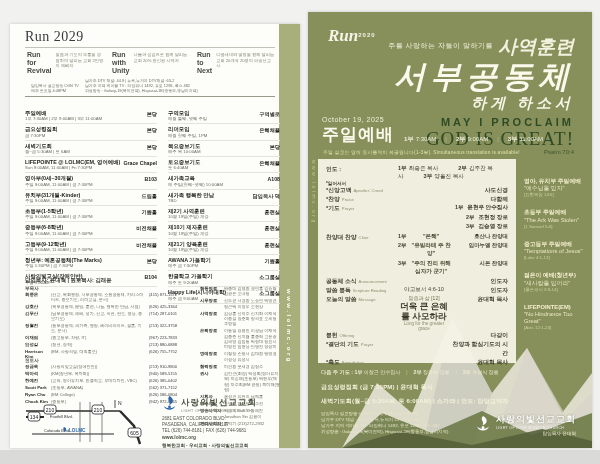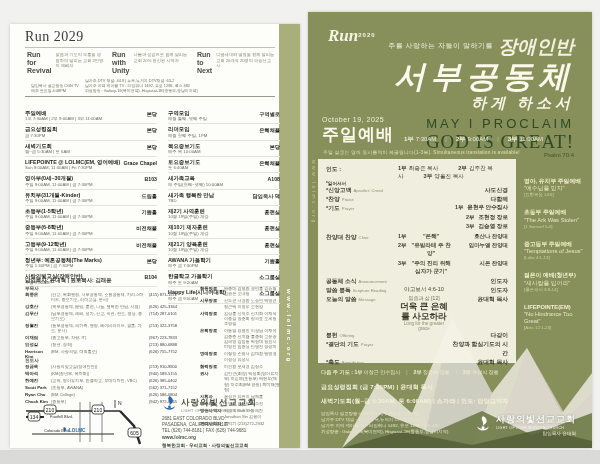--- a/index.html
+++ b/index.html
@@ -55,21 +55,21 @@
   
   .mountains{position:absolute;right:0;bottom:0;width:250px;height:175px}
   .runlogo{position:absolute;left:20px;top:14px;color:#f6f4e6;font-family:"Liberation Serif",serif;font-style:italic;font-weight:bold;font-size:17px}
   .runlogo small{font-size:6px;font-style:normal;font-family:"Liberation Sans",sans-serif;vertical-align:4px;letter-spacing:1px}
   .headline{position:absolute;right:18px;top:22px;text-align:right;z-index:2}
   .hl-line1{color:#f3f1df}
   .hl-pre{font-size:7px;letter-spacing:.5px;margin-right:5px;vertical-align:5px}
   .hl-big1{font-family:"Liberation Serif",serif;font-style:italic;font-weight:bold;font-size:19px}
   .hl-big2{font-family:"Liberation Serif",serif;font-style:italic;font-weight:bold;font-size:31px;color:#fbf9ec;letter-spacing:5px;line-height:34px}
   .hl-big3{font-family:"Liberation Serif",serif;font-style:italic;font-weight:bold;font-size:15px;color:#f7f5e6;letter-spacing:4px;line-height:19px}
-  .hl-en1{font-size:13px;letter-spacing:3px;color:#2e4a26;font-weight:normal;margin-top:3px}
+  .hl-en1{font-size:11px;letter-spacing:3px;color:#2e4a26;font-weight:bold;margin-top:3px}
   .hl-en2{font-family:"Liberation Serif",serif;font-size:19px;color:#2e4a26;letter-spacing:1px;line-height:21px}
   .hl-ref{font-size:6px;color:#3e562e}
   .svc{position:absolute;left:14px;top:104px;width:258px;color:#fbf9ec;z-index:2}
   .svc-date{font-size:7px;letter-spacing:.5px;color:#f0eedd}
   .svc-row{display:flex;align-items:flex-end;gap:10px}
   .svc-title{font-size:17px;font-weight:bold;letter-spacing:1px}
   .svc-times{display:flex;align-items:flex-end;padding-bottom:2px}
   .ti{font-size:6px;color:#f0eedd}
   .ti b{font-size:6.2px;margin-right:2px}
   .ti+.ti::before{content:"|";margin:0 9px;opacity:.45}
@@ -526,21 +526,21 @@
   </svg>
 
   <div class="vurl-r">www.lolmc.org</div>
 
   <div class="runlogo">
     <span>Run</span><small>2020</small>
   </div>
 
   <div class="headline">
     <div class="hl-line1">
-      <span class="hl-pre">주를 사랑하는 자들이 말하기를</span><span class="hl-big1">장애인반</span>
+      <span class="hl-pre">주를 사랑하는 자들이 말하기를</span><span class="hl-big1">사역훈련</span>
     </div>
     <div class="hl-big2">서부공동체</div>
     <div class="hl-big3">하게 하소서</div>
     <div class="hl-en1">MAY I PROCLAIM</div>
     <div class="hl-en2">GOD IS GREAT!</div>
     <div class="hl-ref">Psalm 70:4</div>
   </div>
 
   <div class="svc">
     <div class="svc-date">October 19, 2025</div>

